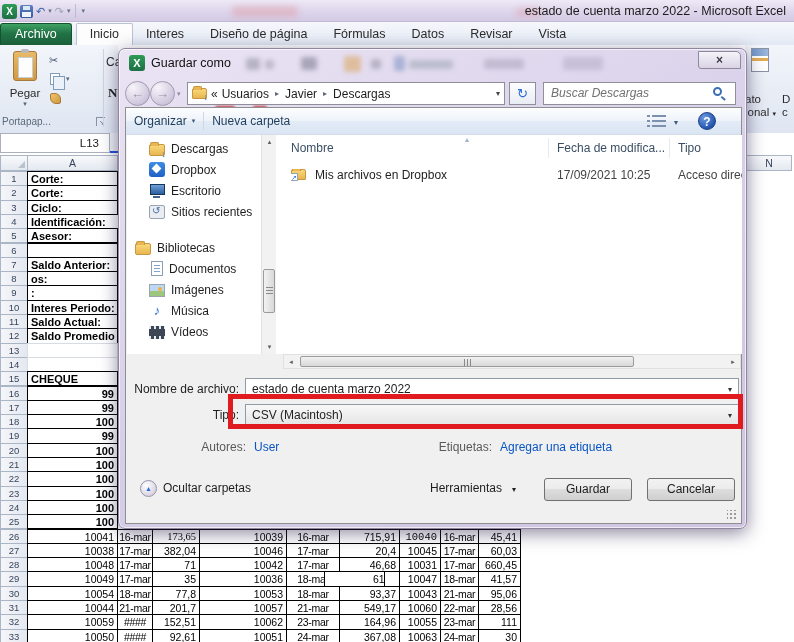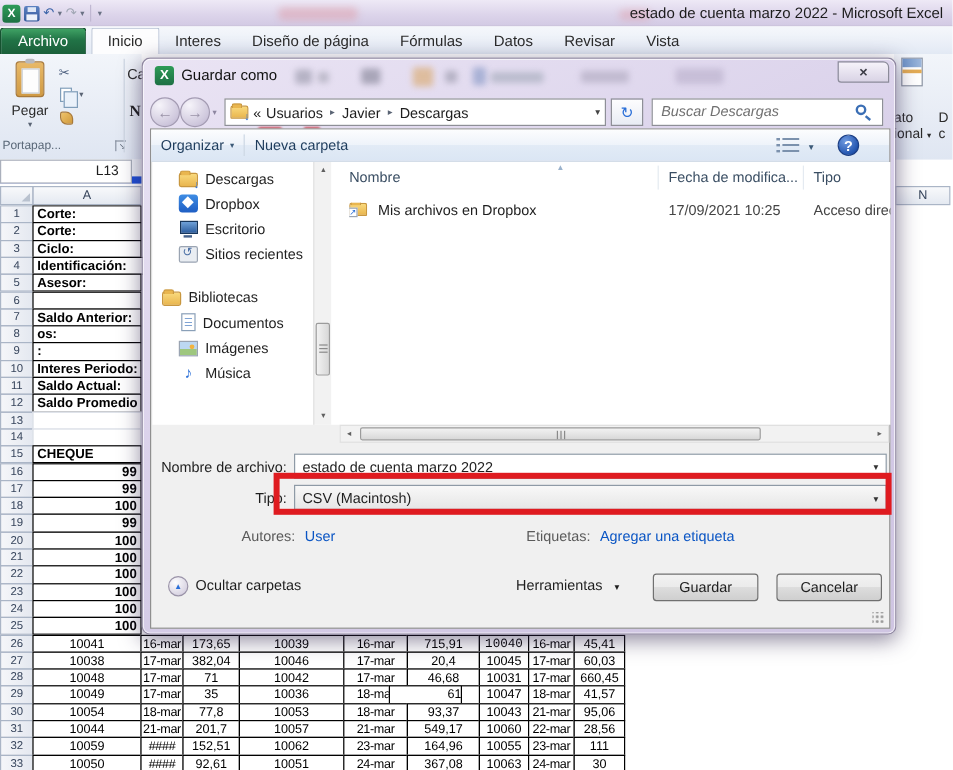--- a/index.html
+++ b/index.html
@@ -51,41 +51,41 @@
 
   .ribbon-right{ left:745px; top:45px; width:49px; height:88px; background:linear-gradient(#f2f5fa,#e7ecf5 60%,#dfe6f2); overflow:hidden;}
   .cf-icon{ left:6px; top:3px; width:18px; height:24px; background:#fff; border:1px solid #8a93a3;}
   .cf-icon:before{content:""; position:absolute; left:0; top:0; width:100%; height:7px; background:linear-gradient(90deg,#6f94c9,#9fb8dc);}
   .cf-icon:after{content:""; position:absolute; left:0; top:9px; width:100%; height:3px; background:#e4ac55;}
   .rr-t1{ left:0px; top:48px; font-size:11.5px; color:#2b2b2b;}
   .rr-t2{ left:0px; top:61px; font-size:11.5px; color:#2b2b2b;}
   .rr-t3{ left:37px; top:48px; font-size:11.5px; color:#2b2b2b;}
   .rr-t4{ left:37px; top:61px; font-size:11.5px; color:#2b2b2b;}
 
-  .formula-row{ left:0; top:133px; width:118px; height:20px; background:#eef1f6; border-bottom:6px solid #1d4ed8;}
+  .formula-row{ left:0; top:133px; width:118px; height:20px; background:#eef1f6; border-bottom:2px solid #1d4ed8;}
   .name-box{ left:0; top:0; width:110px; height:20px; background:#fff; border:1px solid #aab0bc;
     text-align:right; padding:3px 10px 0 0; font-size:11.5px; color:#1e1e1e;}
 
   
   .sheet-bg{ left:0; top:155px; width:794px; height:487px; background:#fff;}
   .colhdr-row{ left:0; top:155px; width:794px; height:16px;}
   .hdrcell{ position:absolute; top:0; height:16px; background:linear-gradient(#f8f9fb,#e4e9f1);
     border:1px solid #aab5c6; font-size:10.5px; color:#37455c; text-align:center; line-height:14px;}
   .selall{ left:0; width:28px;}
   .selall:after{ content:""; position:absolute; right:2px; bottom:2px; border-left:7px solid transparent; border-bottom:7px solid #b9c2cf;}
   .rowhdr{ position:absolute; left:0; width:28px; background:linear-gradient(90deg,#f5f6f9,#e4e8f0);
     border:1px solid #aab5c6; font-size:9.5px; color:#37455c; text-align:center;}
   .cell{ position:absolute; background:#fff; border:1px solid #000; font-size:11px; color:#000;
     overflow:hidden; white-space:nowrap; padding:1px 3px 0 3px;}
   .cell.lbl{ font-weight:bold; }
   .cell.num{ text-align:right; font-weight:bold;}
   .cell.plain{ border-color:#d7dce5; }
   .bcell{ position:absolute; background:#fff; border:1px solid #000; font-size:10.5px; color:#000;
     overflow:hidden; white-space:nowrap; padding:1px 3px 0 3px;}
-  .bcell.r{ text-align:center;} .bcell.c{ text-align:center; padding:1px 0 0 0; letter-spacing:-0.3px;}
+  .bcell.r{ text-align:right;} .bcell.c{ text-align:center; padding:1px 0 0 0; letter-spacing:-0.3px;}
 
   
   .dialog{ left:118px; top:48px; width:629px; height:481px;
     background:linear-gradient(155deg,#eae4f4,#d6cde8 55%,#cfc5e2);
     border:1px solid #8f87a0; border-radius:7px;
     box-shadow:0 4px 18px rgba(45,35,75,.55), inset 0 0 0 1px rgba(255,255,255,.65);}
   .blob{ position:absolute; filter:blur(2.5px); opacity:.55; border-radius:2px;}
   .dlg-icon{ left:10px; top:6px; width:16px; height:16px; background:linear-gradient(#2e9b57,#1d7044);
     border-radius:3px; color:#fff; font-weight:bold; font-size:11px; text-align:center; line-height:16px;}
   .dlg-title{ left:32px; top:7px; font-size:12.5px; color:#101010;}
@@ -290,21 +290,21 @@
       <div class="cell num" style="left: 27px; top: 300.3px; width: 91px; height: 15.3px;">100</div>
       <div class="rowhdr" style="top: 314.6px; height: 15.3px; line-height: 14.3px;">23</div>
       <div class="cell num" style="left: 27px; top: 314.6px; width: 91px; height: 15.3px;">100</div>
       <div class="rowhdr" style="top: 328.9px; height: 15.3px; line-height: 14.3px;">24</div>
       <div class="cell num" style="left: 27px; top: 328.9px; width: 91px; height: 15.3px;">100</div>
       <div class="rowhdr" style="top: 343.2px; height: 15.3px; line-height: 14.3px;">25</div>
       <div class="cell num" style="left: 27px; top: 343.2px; width: 91px; height: 15.3px;">100</div>
       <div class="rowhdr" style="top: 357.5px; height: 15.3px; line-height: 14.3px;">26</div>
       <div class="bcell r" style="left: 27px; top: 357.5px; width: 91px; height: 15.3px;">10041</div>
       <div class="bcell c" style="left: 117px; top: 357.5px; width: 36px; height: 15.3px;">16-mar</div>
-      <div class="bcell r" style="left: 152px; top: 357.5px; width: 48px; height: 17px;">173,65</div>
+      <div class="bcell r" style="left: 152px; top: 357.5px; width: 48px; height: 17px; font-family: Liberation Serif, serif;">173,65</div>
       <div class="bcell r" style="left: 199px; top: 357.5px; width: 88px; height: 15.3px;">10039</div>
       <div class="bcell c" style="left: 286px; top: 357.5px; width: 54px; height: 15.3px;">16-mar</div>
       <div class="bcell r" style="left: 339px; top: 357.5px; width: 61px; height: 15.3px;">715,91</div>
       <div class="bcell r" style="left: 399px; top: 357.5px; width: 42px; height: 15.3px; font-family: Liberation Mono, monospace;">10040</div>
       <div class="bcell c" style="left: 440px; top: 357.5px; width: 39px; height: 15.3px;">16-mar</div>
       <div class="bcell r" style="left: 478px; top: 357.5px; width: 43px; height: 15.3px;">45,41</div>
       <div class="rowhdr" style="top: 371.8px; height: 15.3px; line-height: 14.3px;">27</div>
       <div class="bcell r" style="left: 27px; top: 371.8px; width: 91px; height: 15.3px;">10038</div>
       <div class="bcell c" style="left: 117px; top: 371.8px; width: 36px; height: 15.3px;">17-mar</div>
       <div class="bcell r" style="left: 152px; top: 371.8px; width: 48px; height: 15.3px;">382,04</div>
@@ -457,20 +457,24 @@
               <span>Documentos</span>
             </div>
             <div class="side-item">
               <span class="ic ic-pic"></span>
               <span>Imágenes</span>
             </div>
             <div class="side-item">
               <span class="ic ic-music">♪</span>
               <span>Música</span>
             </div>
+            <div class="side-item">
+              <span class="ic ic-video"></span>
+              <span>Vídeos</span>
+            </div>
           </div>
         <div class="sscroll">
           <div class="sarrow" style="top:0">▴</div>
           <div class="sthumb" style="top:134px;height:44px"></div>
           <div class="sarrow" style="bottom:0">▾</div>
         </div>
         <div class="flist-hdr">
           <div class="fh-cell" style="left:0;width:266px">Nombre</div>
           <div class="sort-tri">▴</div>
           <div class="fh-cell" style="left:266px;width:121px">Fecha de modifica...</div>

